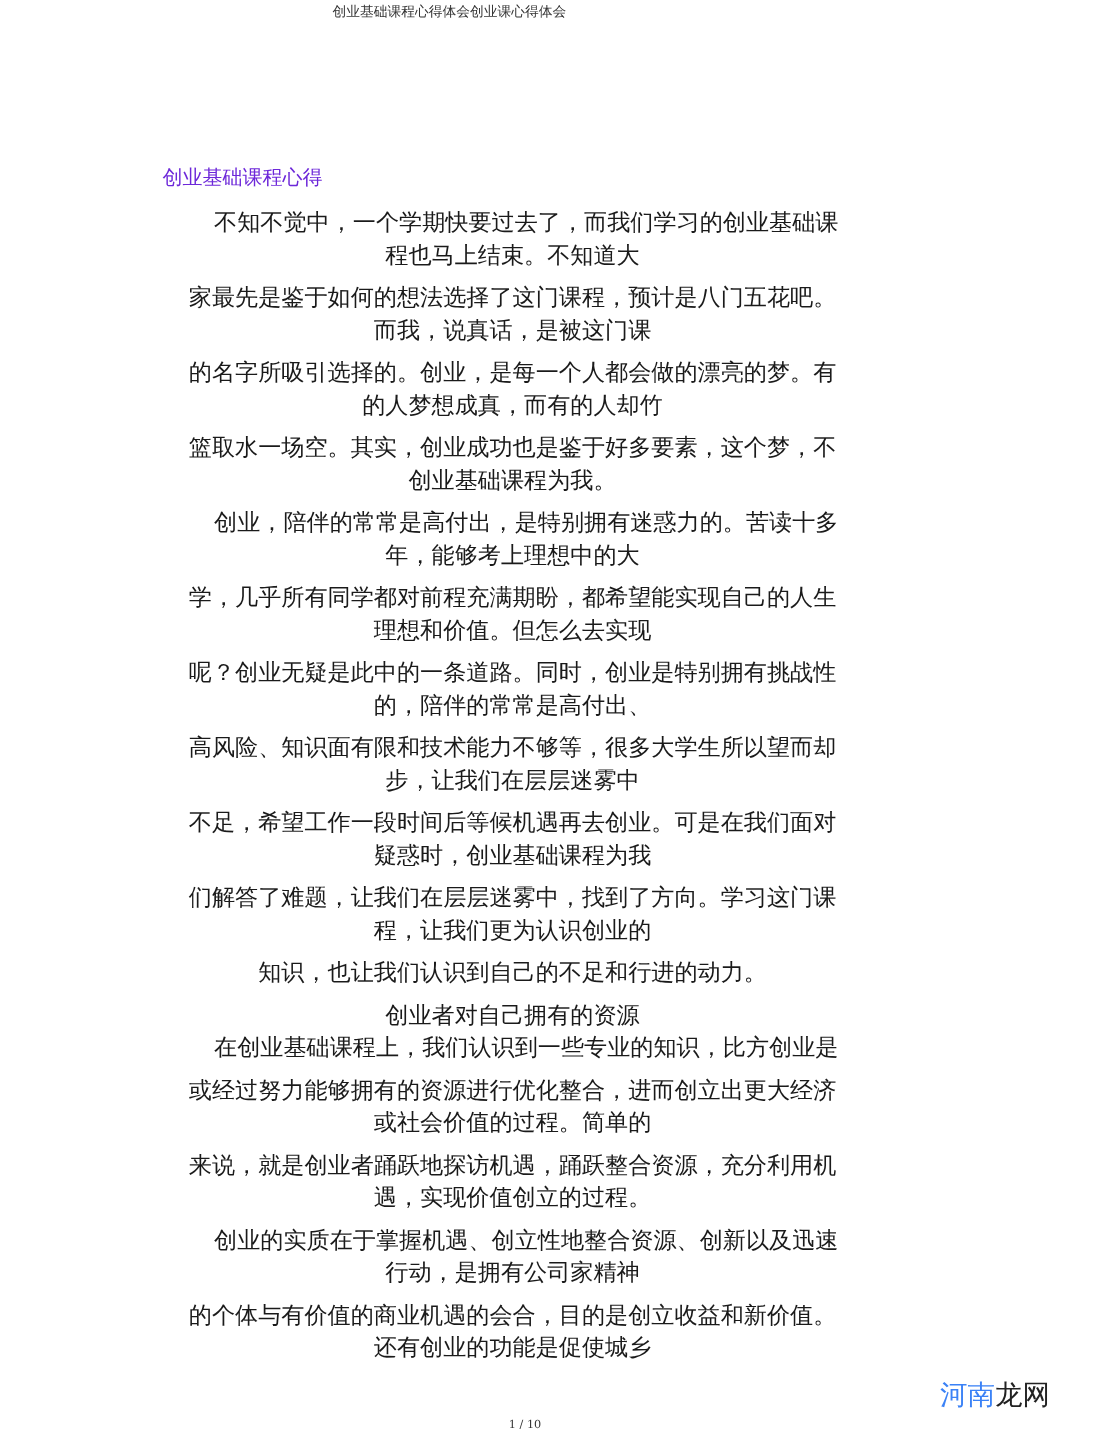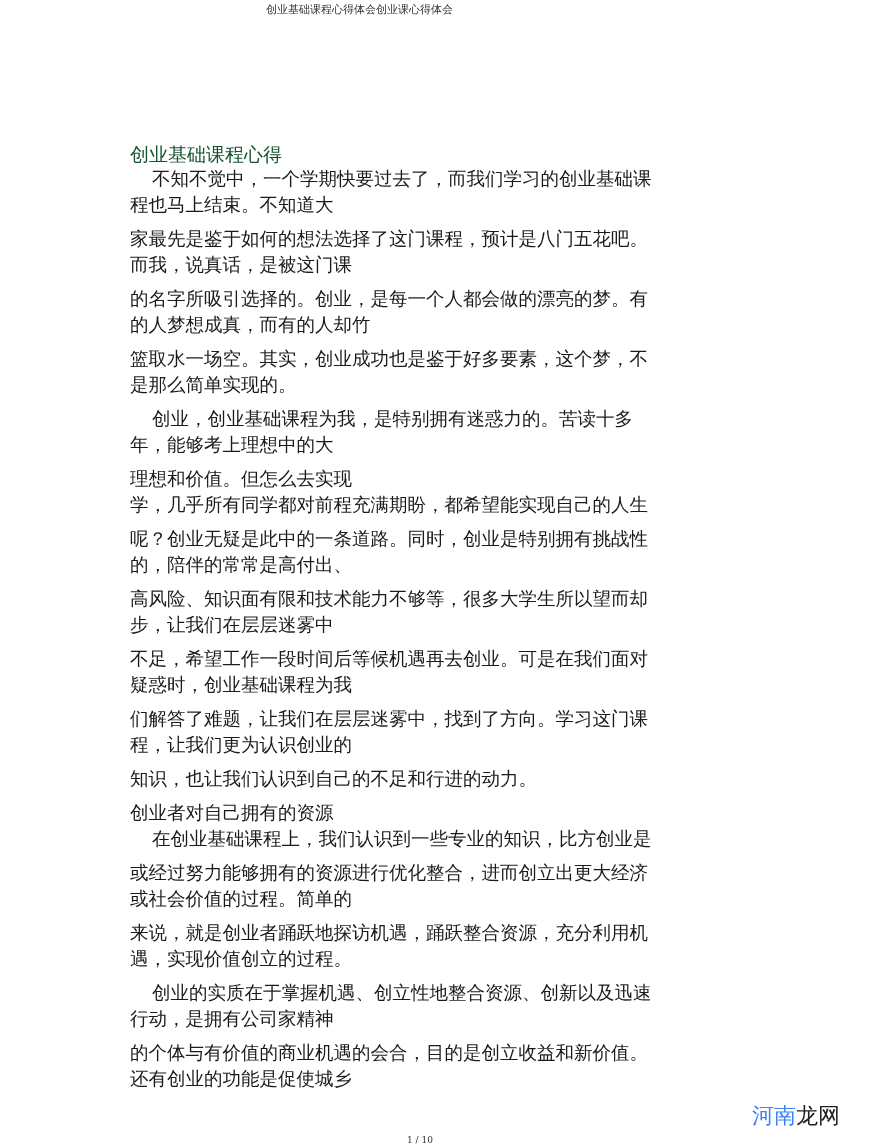--- a/index.html
+++ b/index.html
@@ -5,27 +5,27 @@
   html, body { margin: 0; padding: 0; }
   body {
     width: 886px; height: 1147px; background: #ffffff; position: relative; overflow: hidden;
     font-family: "DejaVu Serif", "Liberation Serif", serif; color: #1a1a1a;
   }
   .page-header {
     position: absolute; top: 2px; left: 0; width: 719px; text-align: center;
     font-size: 11px; color: #333;
   }
   .doc-title {
-    position: absolute; left: 130px; top: 142px; font-size: 19px; color: #14532d;
+    position: absolute; left: 130px; top: 132px; font-size: 16px; color: #6d28d9;
   }
   .content { position: absolute; left: 130px; top: 166px; width: 560px; }
   .line {
     font-size: 18.5px; line-height: 26px; white-space: nowrap; letter-spacing: 0px;
   }
-  .block { margin-bottom: 8px; }
+  .block { margin-bottom: 8px; text-align: center; }
   .indent { padding-left: 22px; }
   .footer {
     position: absolute; top: 1135px; left: 0; width: 840px; text-align: center; font-size: 9px; color: #333;
   }
   .watermark {
     position: absolute; left: 752px; top: 1101px; font-family: "DejaVu Sans", sans-serif;
     font-size: 22px; letter-spacing: 0px;
   }
   .wm-a { color: #3b82f6; }
   .wm-b { color: #222; }
@@ -45,29 +45,29 @@
     <div class="block">
       <div class="line">家最先是鉴于如何的想法选择了这门课程，预计是八门五花吧。</div>
       <div class="line">而我，说真话，是被这门课</div>
     </div>
     <div class="block">
       <div class="line">的名字所吸引选择的。创业，是每一个人都会做的漂亮的梦。有</div>
       <div class="line">的人梦想成真，而有的人却竹</div>
     </div>
     <div class="block">
       <div class="line">篮取水一场空。其实，创业成功也是鉴于好多要素，这个梦，不</div>
-      <div class="line">是那么简单实现的。</div>
+      <div class="line">创业基础课程为我。</div>
     </div>
     <div class="block">
-      <div class="line indent">创业，创业基础课程为我，是特别拥有迷惑力的。苦读十多</div>
+      <div class="line indent">创业，陪伴的常常是高付出，是特别拥有迷惑力的。苦读十多</div>
       <div class="line">年，能够考上理想中的大</div>
     </div>
     <div class="block">
+      <div class="line">学，几乎所有同学都对前程充满期盼，都希望能实现自己的人生</div>
       <div class="line">理想和价值。但怎么去实现</div>
-      <div class="line">学，几乎所有同学都对前程充满期盼，都希望能实现自己的人生</div>
     </div>
     <div class="block">
       <div class="line">呢？创业无疑是此中的一条道路。同时，创业是特别拥有挑战性</div>
       <div class="line">的，陪伴的常常是高付出、</div>
     </div>
     <div class="block">
       <div class="line">高风险、知识面有限和技术能力不够等，很多大学生所以望而却</div>
       <div class="line">步，让我们在层层迷雾中</div>
     </div>
     <div class="block">

